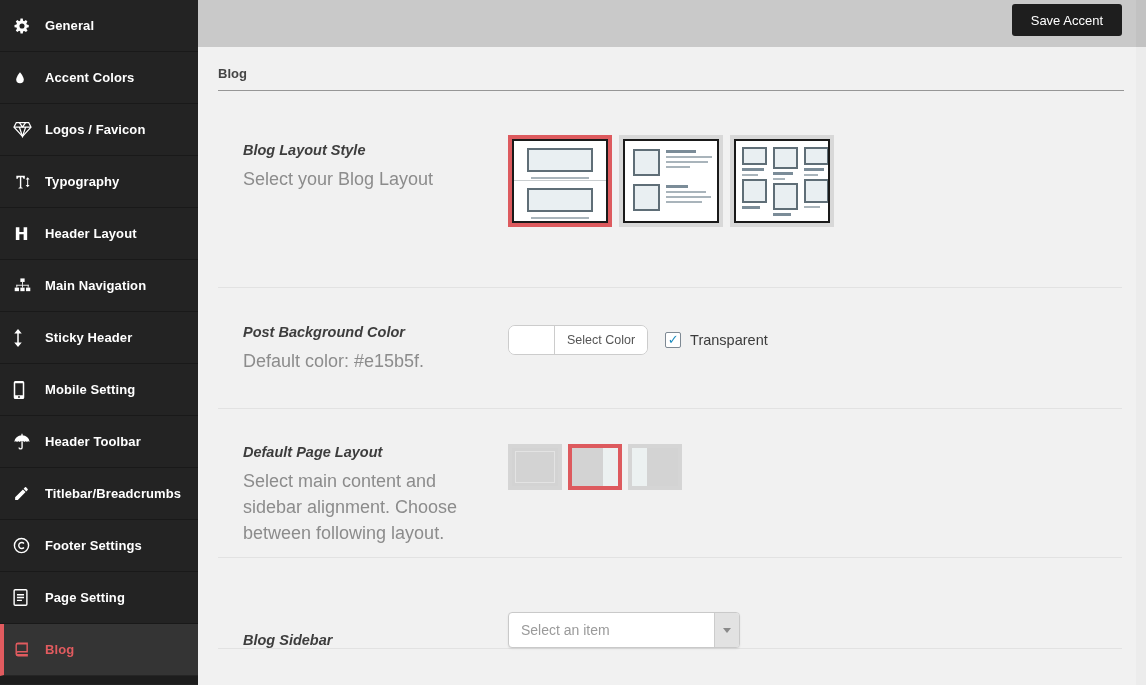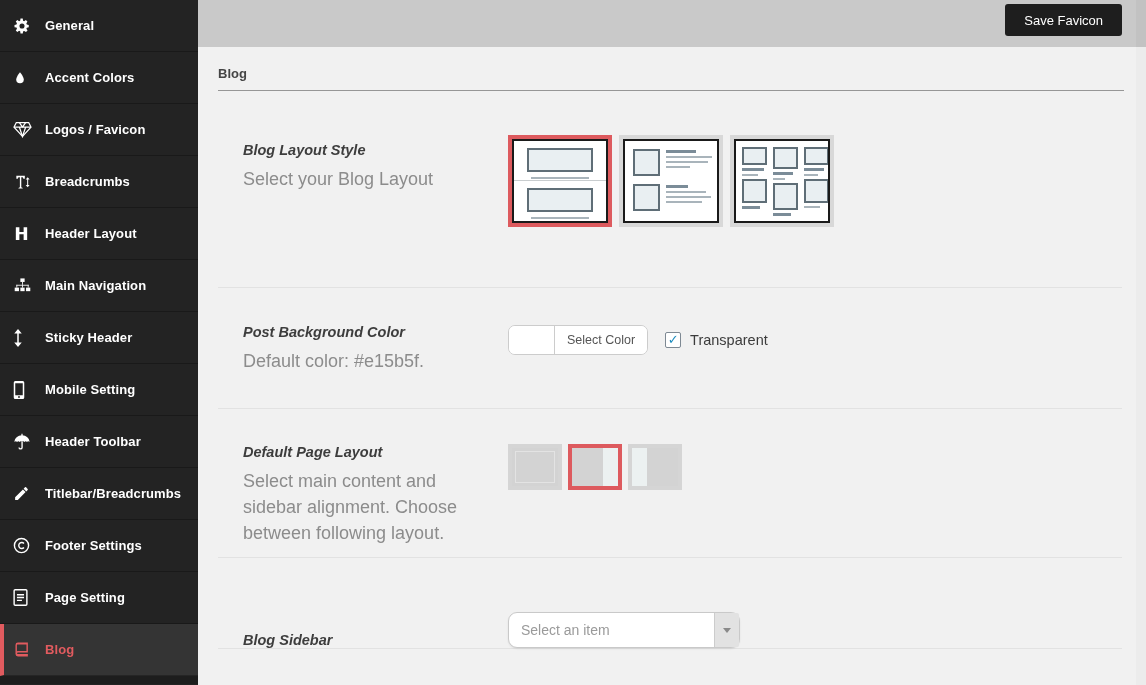--- a/index.html
+++ b/index.html
@@ -78,21 +78,21 @@
   .pl-opt { border:4px solid #d5d5d5; width:54px; height:46px; cursor:pointer; }
   .pl-opt.selected { border-color:#dd5a5e; }
   .pl-inner { width:100%; height:100%; display:flex; }
   .pl-full { background:#d3d3d3; padding:3px; }
   .pl-frame { width:100%; height:100%; border:1px solid #e3e3e3; }
   .pl-main { background:#d3d3d3; }
   .pl-side { background:#ecf1f1; }
   .w66 { flex:2; } .w33 { flex:1; }
 
   
-  .dropdown { width:232px; height:36px; background:#fff; border:1px solid #c9c9c9; border-radius:9px;
+  .dropdown { width:232px; height:36px; background:#fff; border:1px solid #c9c9c9; border-radius:4px;
               display:flex; box-shadow:0 1px 2px rgba(0,0,0,0.08); cursor:pointer; }
   .dd-text { flex:1; font-size:14px; color:#9a9a9a; line-height:34px; padding-left:12px;
              white-space:nowrap; overflow:hidden; }
   .dd-arrow-box { width:25px; background:#e2e2e2; border-left:1px solid #ccc; border-radius:0 2px 2px 0;
                   display:flex; align-items:center; justify-content:center; }
   .dd-caret { width:0; height:0; border-left:4px solid transparent; border-right:4px solid transparent;
               border-top:5px solid #8a8a8a; }
 </style>
 </head>
 <body>
@@ -128,21 +128,21 @@
   </div>
 
   <div class="side-item">
     <span class="ico">
       <svg width="18" height="17" viewBox="0 0 24 24" fill="#fff">
           <path d="M2 4h14v4h-2l-1-2h-2v14l2 1v1H7v-1l2-1V6H7L6 8H4V4z"></path>
           <path d="M20 6l-2.8 3h5.6L20 6zM20 20l-2.8-3h5.6L20 20z"></path>
           <rect x="19.3" y="8" width="1.4" height="9"></rect>
         </svg>
     </span>
-    <span class="lbl">Breadcrumbs</span>
+    <span class="lbl">Typography</span>
   </div>
 
   <div class="side-item">
     <span class="ico">
       <svg width="17" height="17" viewBox="0 0 24 24" fill="#fff">
           <path d="M4 3h5v7h6V3h5v18h-5v-8H9v8H4V3z"></path>
         </svg>
     </span>
     <span class="lbl">Header Layout</span>
   </div>
@@ -229,21 +229,21 @@
           <path d="M21 2H7a3.5 3.5 0 0 0-3.5 3.5v13A3.5 3.5 0 0 0 7 22h14v-3.5H7a1.2 1.2 0 1 1 0-2.4h14V2zM7 5h12v9H7a3.6 3.6 0 0 0-1.5.3V5.5C5.5 5.2 6.2 5 7 5z"></path>
         </svg>
     </span>
     <span class="lbl">Blog</span>
   </div>
 
   <div class="side-stub"></div>
 </nav>
 
 <header class="topbar">
-  <button class="save-btn">Save Favicon</button>
+  <button class="save-btn">Save Accent</button>
 </header>
 
 <div class="scrollbar">
   <div class="scroll-thumb"></div>
 </div>
 
 <main class="content">
 
   <div class="page-head">
     <span class="pt">Blog</span>

